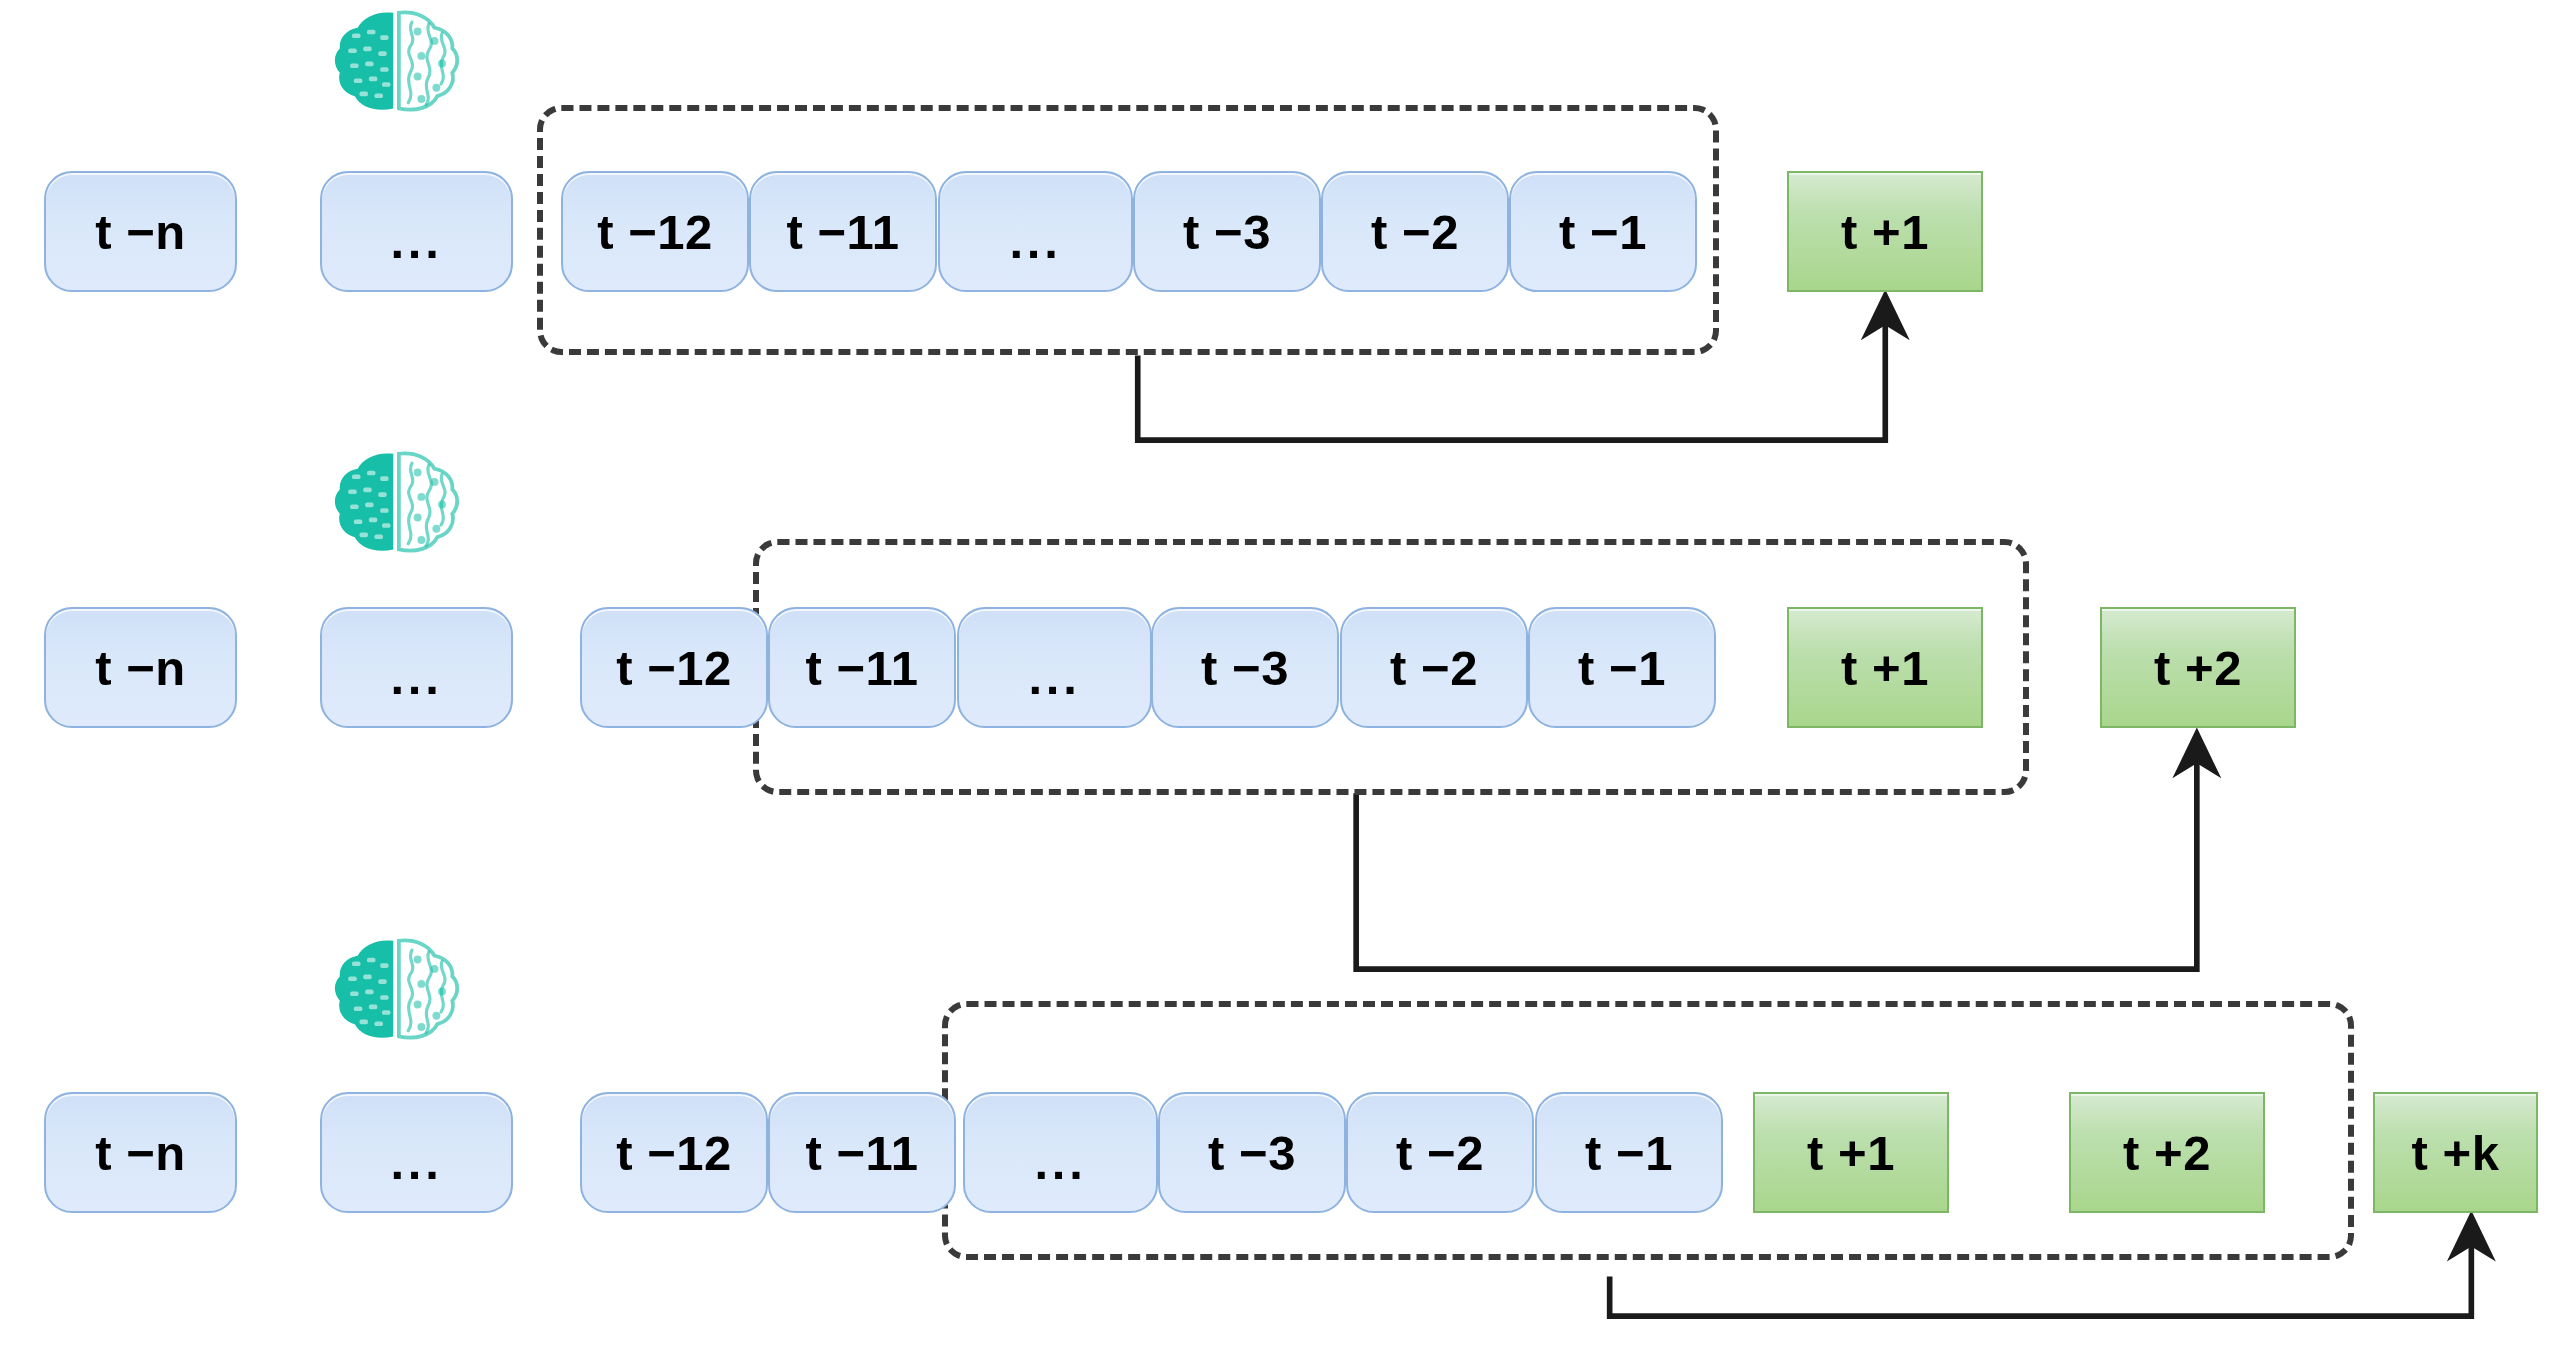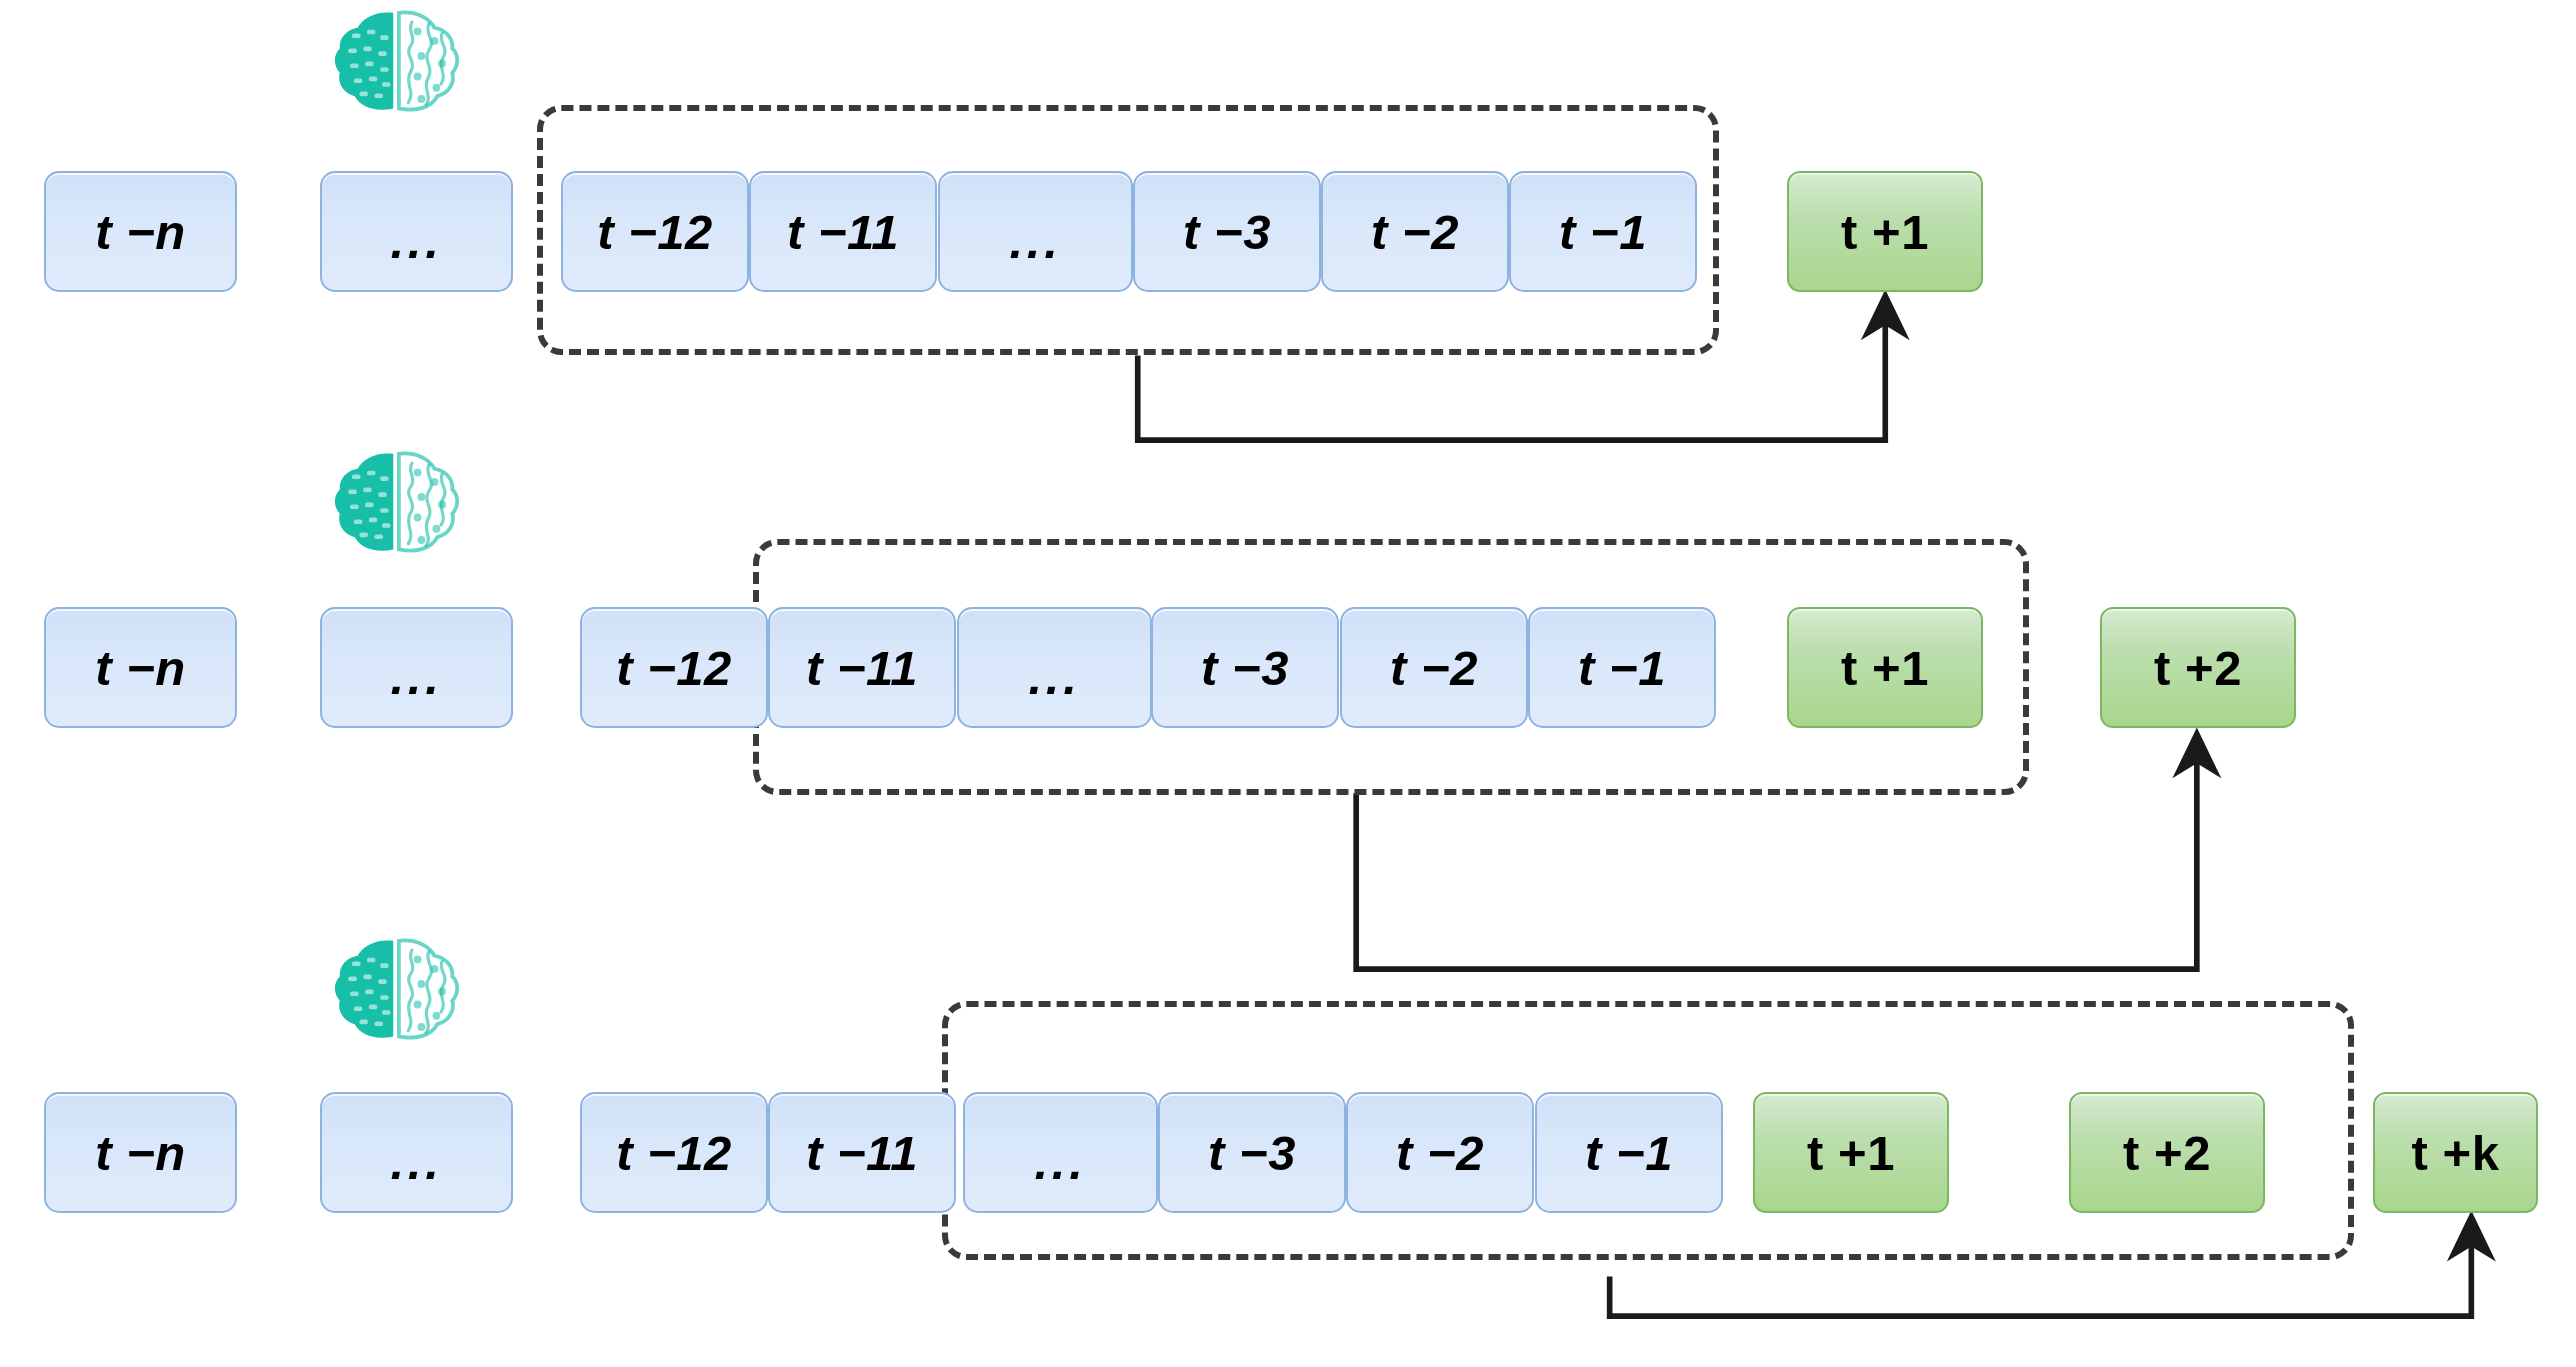--- a/index.html
+++ b/index.html
@@ -17,29 +17,28 @@
     display:flex;align-items:center;justify-content:center;
     font-weight:bold;
     color:#000000;
     letter-spacing:0.5px;
     white-space:nowrap;
     z-index:6;
   }
   .cell.past{
     background:linear-gradient(180deg,#cfe0f7 0%,#d9e7fa 40%,#dfebfc 100%);
     border:2.8px solid #8fb3e0;
-    border-radius:15px;
+    border-radius:28px;
     font-size:49px;
     box-shadow:inset 0 1.9px 0 rgba(255,255,255,.75);
-    font-style:italic;
   }
   .cell.future{
     background:linear-gradient(180deg,#d6ead0 0%,#bcdfae 35%,#a9d68c 100%);
     border:2.8px solid #7cb765;
-    border-radius:13px;
+    border-radius:0;
     font-size:49px;
     box-shadow:inset 0 1.9px 0 rgba(255,255,255,.55);
   }
   .cell .dots{
     font-size:49px;line-height:0.3;letter-spacing:3.8px;
     position:relative;top:9.4px;
   }
 
   
   .window{

